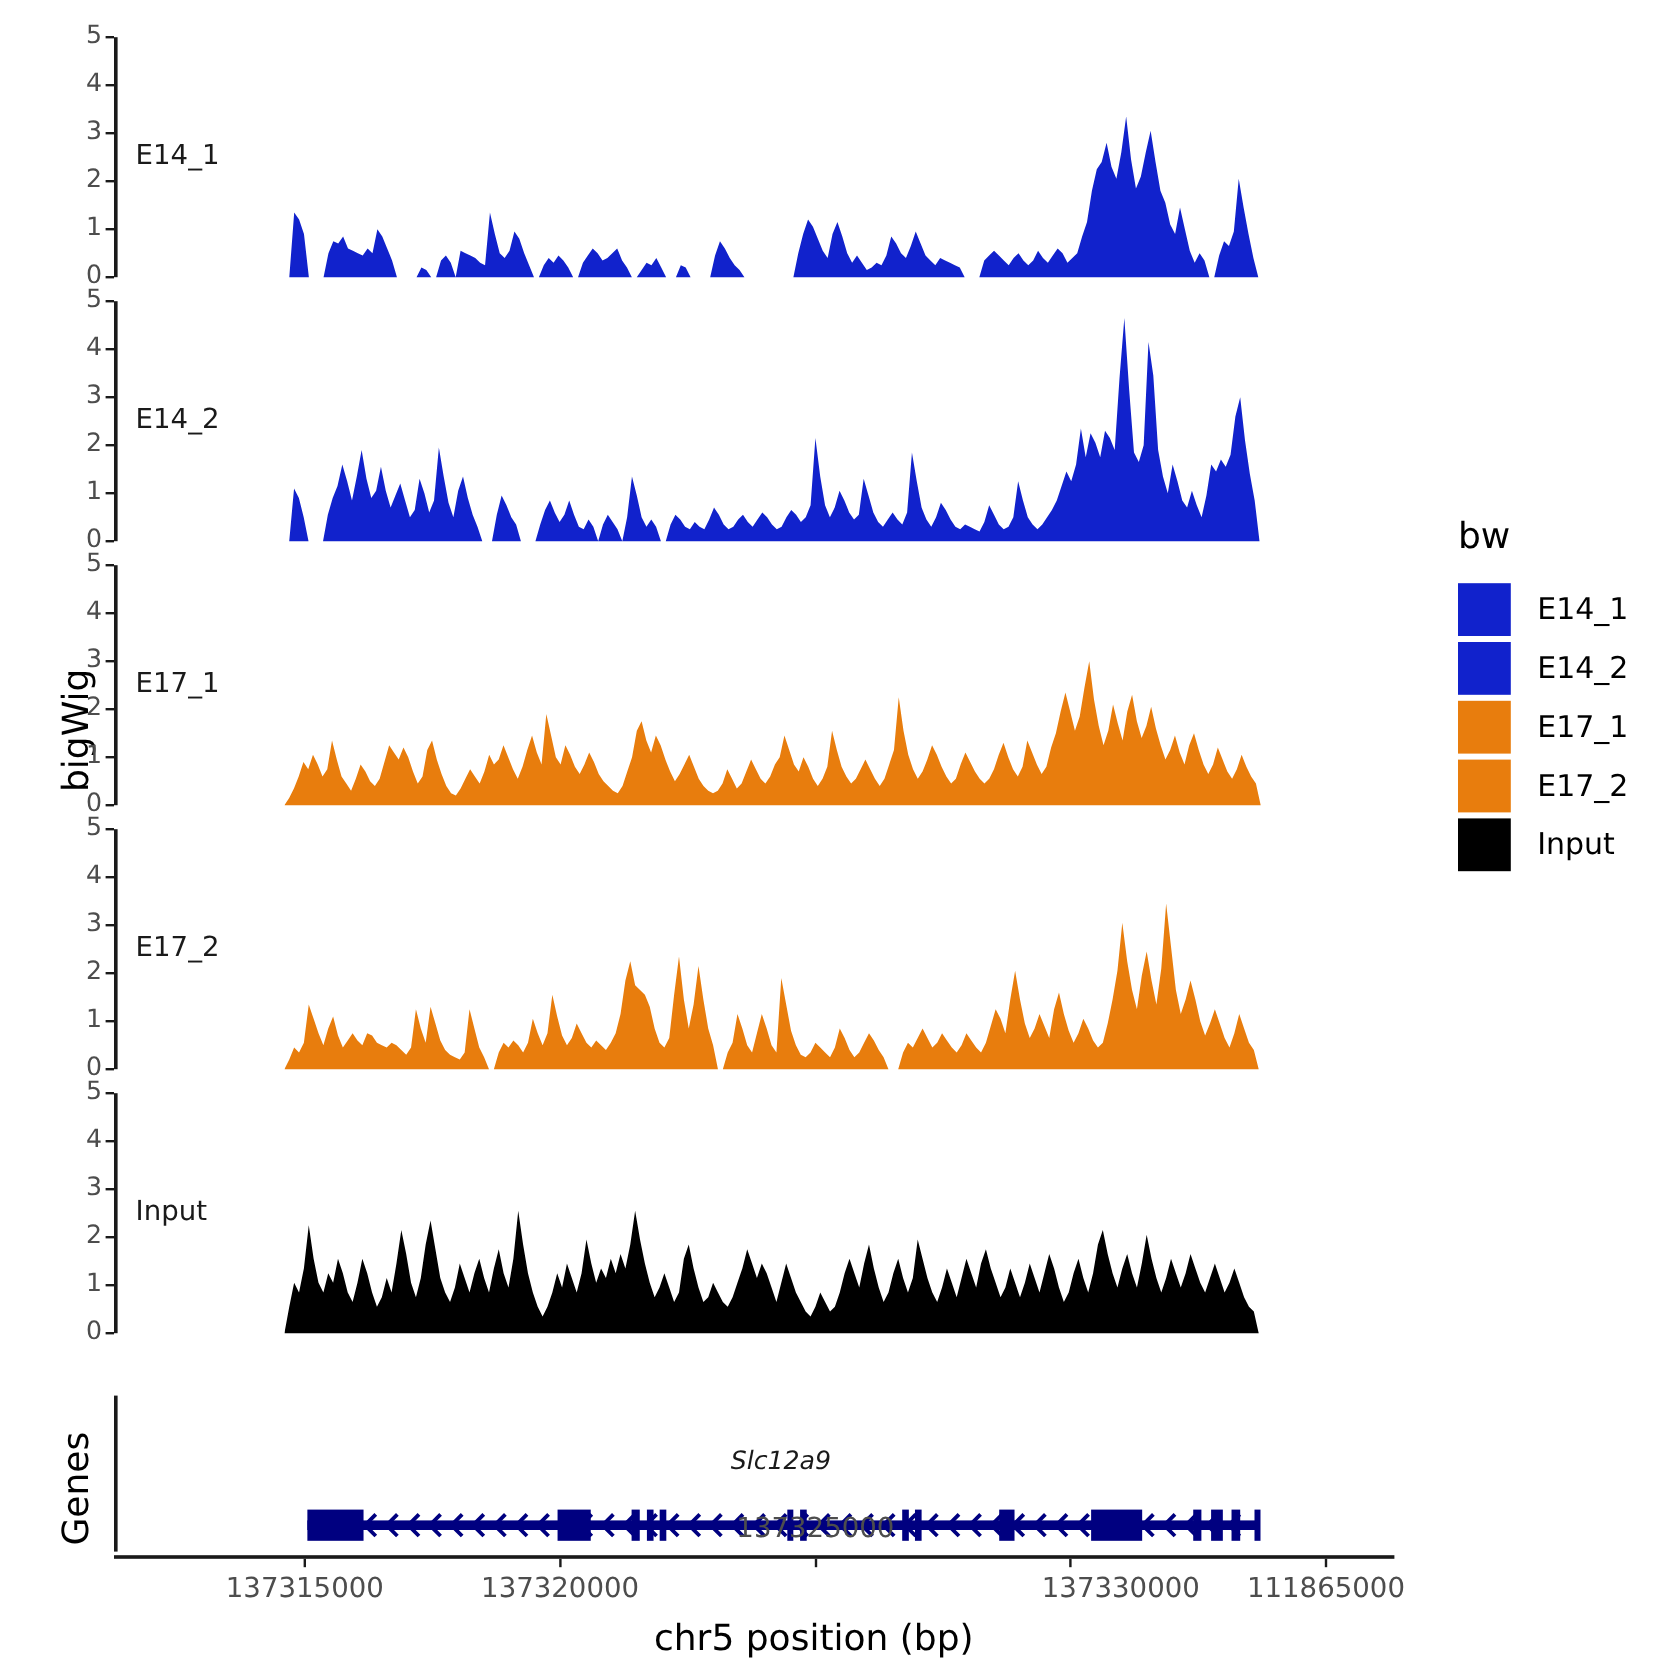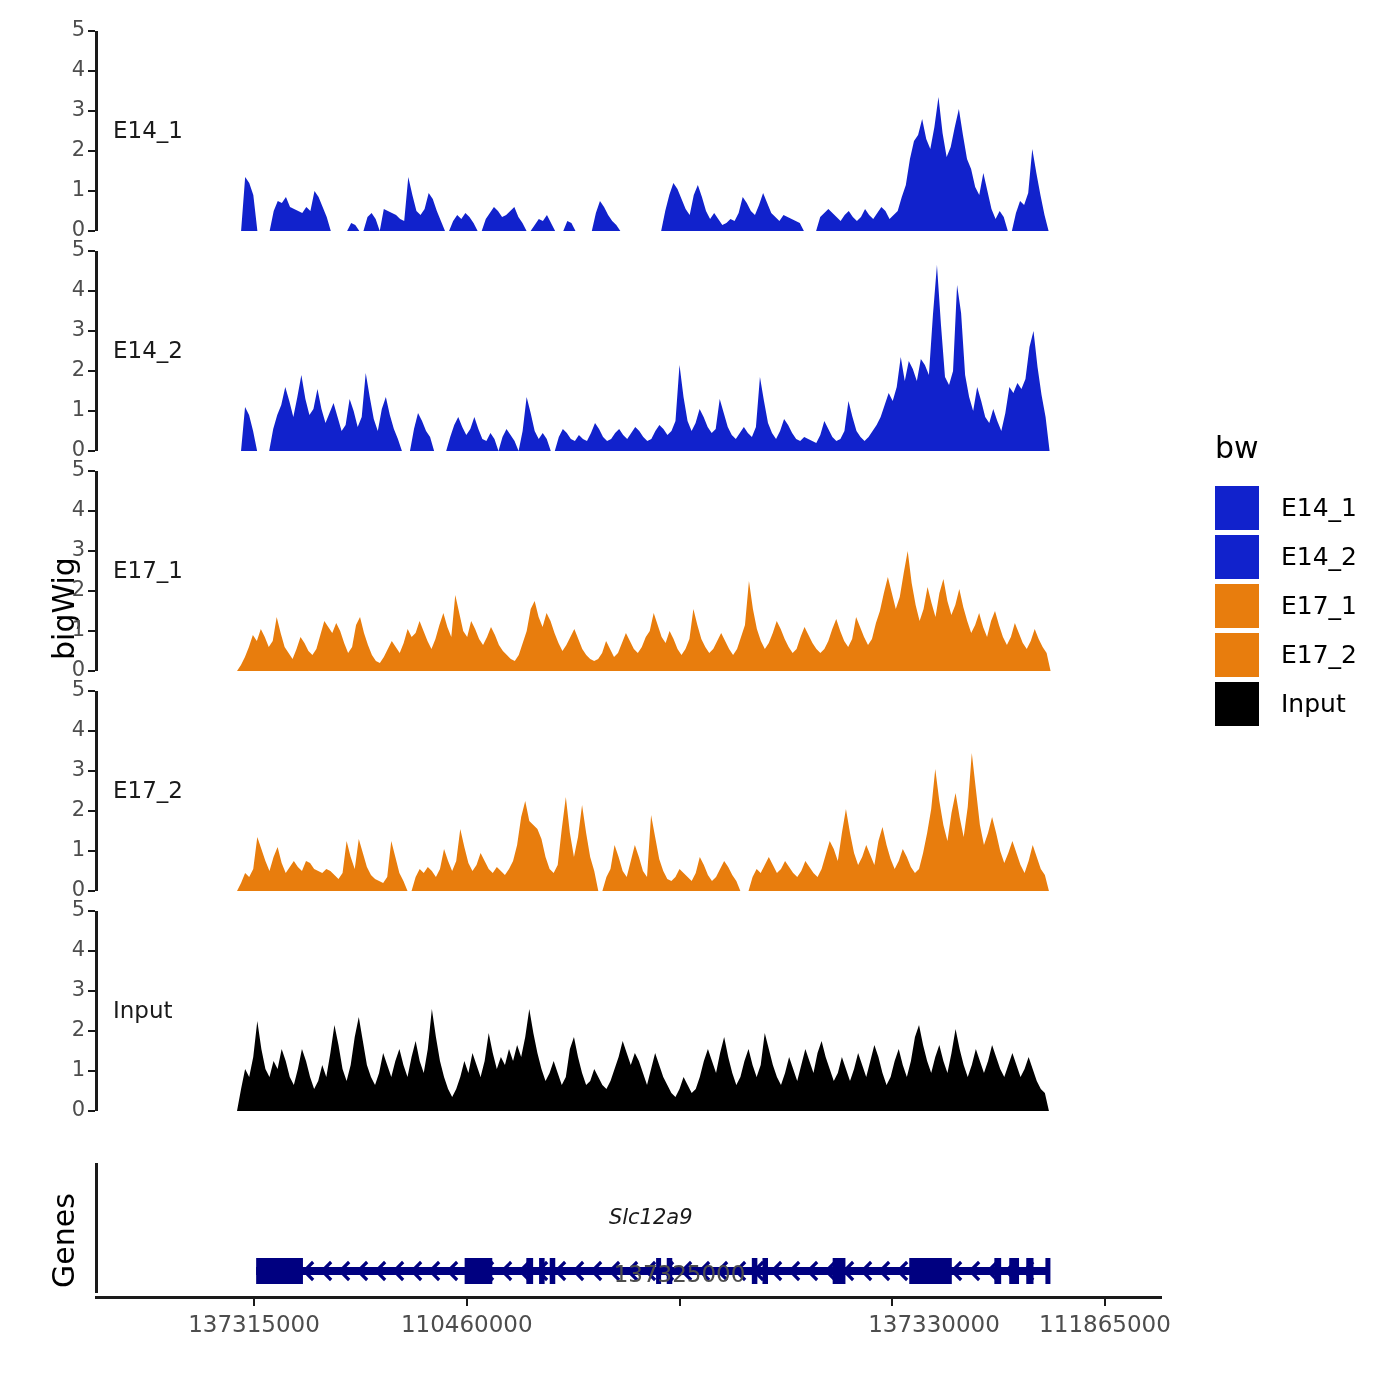--- a/index.html
+++ b/index.html
@@ -86,20 +86,21 @@
 </style>
 </head>
 <body>
 
 <div id="root">
 
   <div class="axis-title vertical" style="left:46px; top:660px;">bigWig</div>
 
   <div class="axis-title vertical" style="left:46px; top:1288px;">Genes</div>
 
+  <div class="axis-title" style="left:545px; top:1348px;">chr5 position (bp)</div>
 
   <div id="plot-area"></div>
 
   <div id="legend" style="left:1215px; top:430px;">
     <div class="legend-title">bw</div>
     <div id="legend-items">
         <div class="legend-row">
           <div class="legend-swatch" style="background: rgb(17, 34, 204);"></div>
           <div class="legend-text">E14_1</div>
         </div>
@@ -266,20 +267,20 @@
       <rect x="672.2596153846154" y="7" width="42.54807692307702" height="26" fill="#000080"></rect>
       <rect x="757.3557692307692" y="7" width="6.807692307692378" height="26" fill="#000080"></rect>
       <rect x="772.2475961538462" y="7" width="9.786057692307622" height="26" fill="#000080"></rect>
       <rect x="789.2668269230771" y="7" width="7.233173076922867" height="26" fill="#000080"></rect>
       <rect x="808.4134615384614" y="7" width="5" height="26" fill="#000080"></rect>
     </svg>
     <div class="axis-line" style="left: 95px; top: 1296px; width: 1067px; height: 3px;"></div>
     <div class="tick-mark" style="left: 253.019px; top: 1299px; width: 2px; height: 7px;"></div>
     <div class="xtick-label" style="left: 154.019px; top: 1311px; width: 200px;">137315000</div>
     <div class="tick-mark" style="left: 465.76px; top: 1299px; width: 2px; height: 7px;"></div>
-    <div class="xtick-label" style="left: 366.76px; top: 1311px; width: 200px;">110460000</div>
+    <div class="xtick-label" style="left: 366.76px; top: 1311px; width: 200px;">137320000</div>
     <div class="tick-mark" style="left: 678.5px; top: 1299px; width: 2px; height: 7px;"></div>
     <div class="xtick-label" style="left: 579.5px; top: 1261px; width: 200px;">137325000</div>
     <div class="tick-mark" style="left: 891.24px; top: 1299px; width: 2px; height: 7px;"></div>
     <div class="xtick-label" style="left: 834px; top: 1311px; width: 200px;">137330000</div>
     <div class="tick-mark" style="left: 1103.98px; top: 1299px; width: 2px; height: 7px;"></div>
     <div class="xtick-label" style="left: 1004.98px; top: 1311px; width: 200px;">111865000</div>
   </div>
 
 </body></html>

